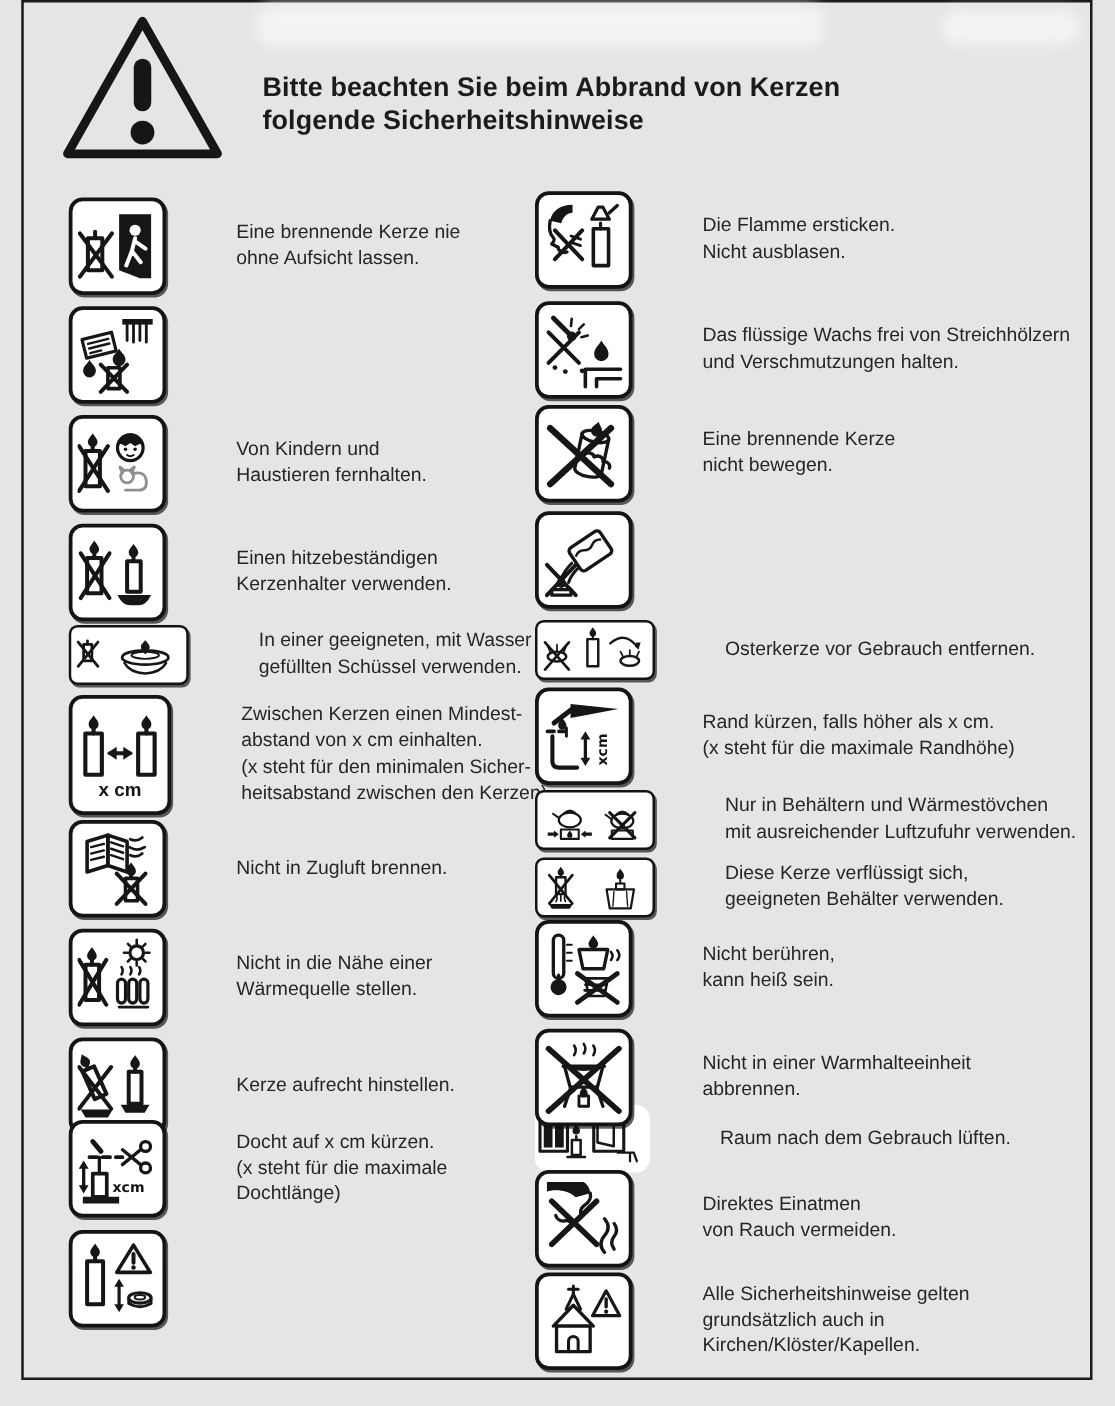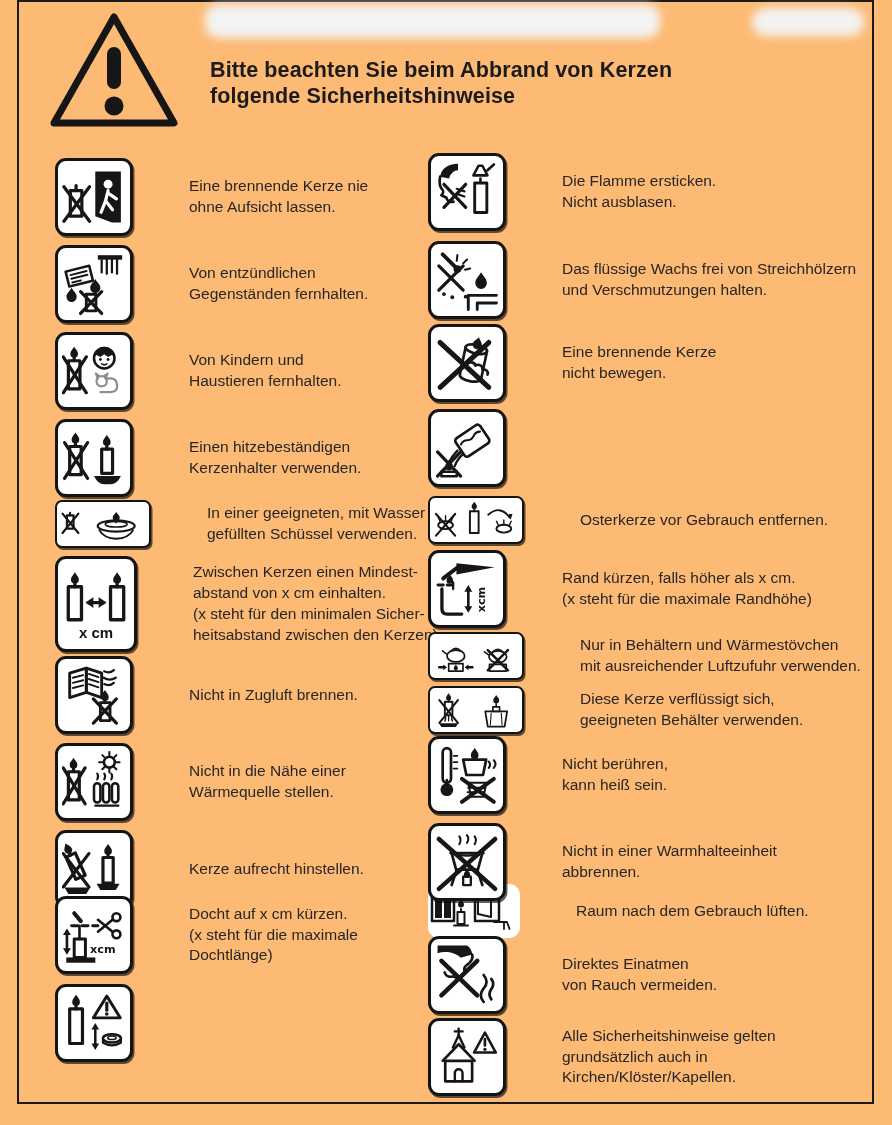--- a/index.html
+++ b/index.html
@@ -1,16 +1,16 @@
 <!DOCTYPE html>
 <html><head>
 <meta charset="utf-8">
 <style>
   html,body{margin:0;padding:0;background:#fff;}
-  #page{position:relative;width:892px;height:1125px;background:#fdba74;overflow:hidden;
+  #page{position:relative;width:892px;height:1125px;background:#e5e5e5;overflow:hidden;
         font-family:"Liberation Sans","DejaVu Sans",sans-serif;color:#222;}
   #frame{position:absolute;left:17px;top:0;width:857px;height:1104px;
          border:2px solid #1a1a1a;box-sizing:border-box;}
   .ghost{position:absolute;background:#f3f3f3;border-radius:14px;filter:blur(5px);}
   #ghost1{left:205px;top:4px;width:455px;height:34px;}
   #ghost2{left:752px;top:8px;width:112px;height:28px;}
 
   #warn-tri{position:absolute;left:48px;top:11px;}
   #title{position:absolute;left:210px;top:57px;width:560px;
          font-size:21.5px;font-weight:bold;line-height:1.23;color:#1b1b1b;
@@ -78,22 +78,20 @@
           </g>
         <rect class="f" x="56" y="5" width="38" height="7"></rect>
         <path d="M62 12 v20 M70 12 v22 M78 12 v20 M86 12 v22" stroke-width="3.5"></path>
         <path class="f" d="M15 56 c3,6 8,8 8,14 a8,8 0 1,1 -16,0 c0,-6 5,-8 8,-14"></path>
         <path class="f" d="M52 42 c3,6 8,8 8,14 a8,8 0 1,1 -16,0 c0,-6 5,-8 8,-14"></path>
         <rect x="38" y="66" width="15" height="26" stroke-width="4.5"></rect>
         <line x1="29" y1="62" x2="62" y2="96"></line>
           <line x1="62" y1="62" x2="29" y2="96"></line>
       </svg>
     </div>
-    <div class="txt">Von entzündlichen
-Gegenständen fernhalten.</div>
   </div>
 
   <div class="row lcol" style="top:332px">
     <div class="ib sq">
       <svg class="pic" width="64" height="64" viewBox="0 0 100 100">
         <rect x="10" y="34" width="18" height="44"></rect>
           <line x1="19" y1="26" x2="19" y2="34"></line>
         <path class="f" d="M19 12 c3,5 6,7 6,11 a6,6 0 1,1 -12,0 c0,-4 3,-6 6,-11"></path>
         <line x1="2" y1="28" x2="38" y2="84"></line>
           <line x1="38" y1="28" x2="2" y2="84"></line>

